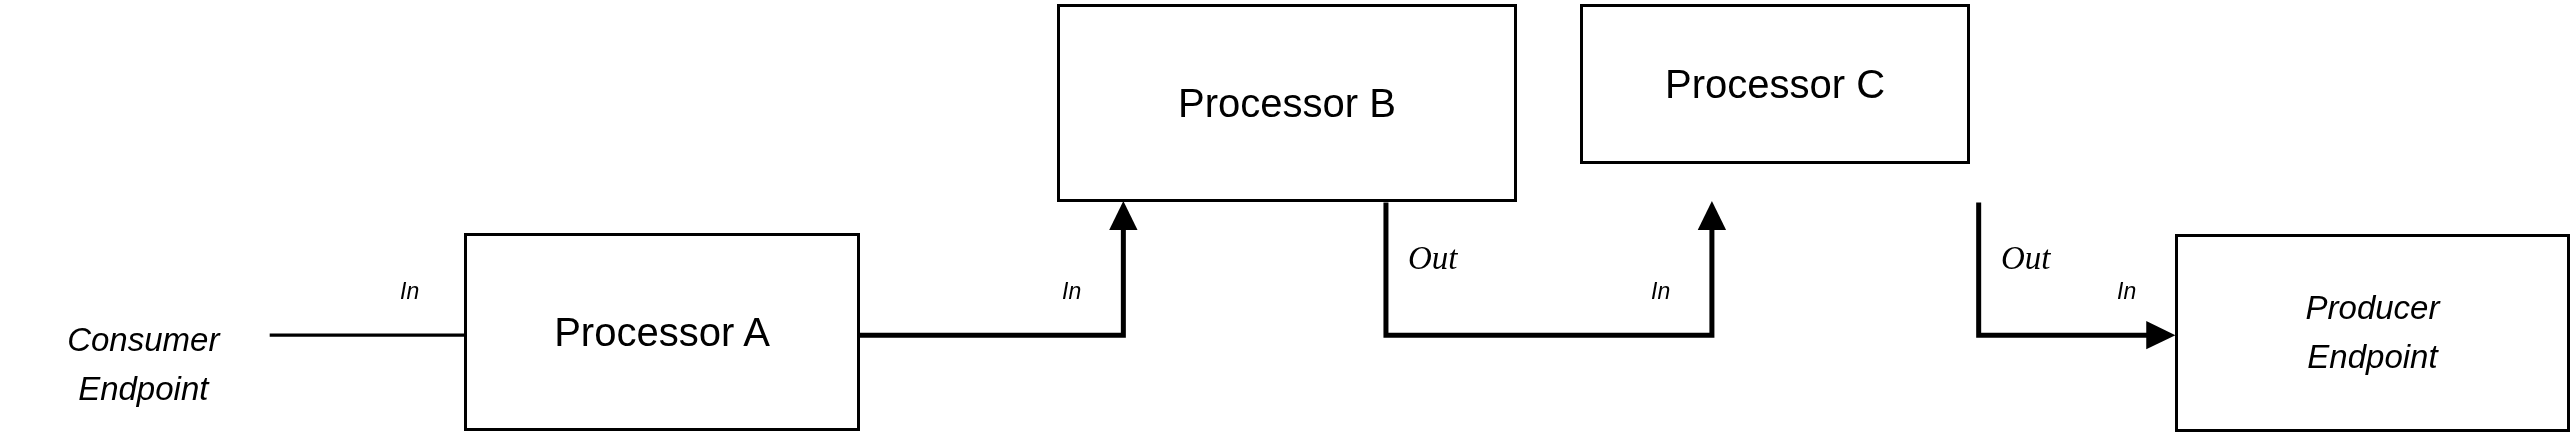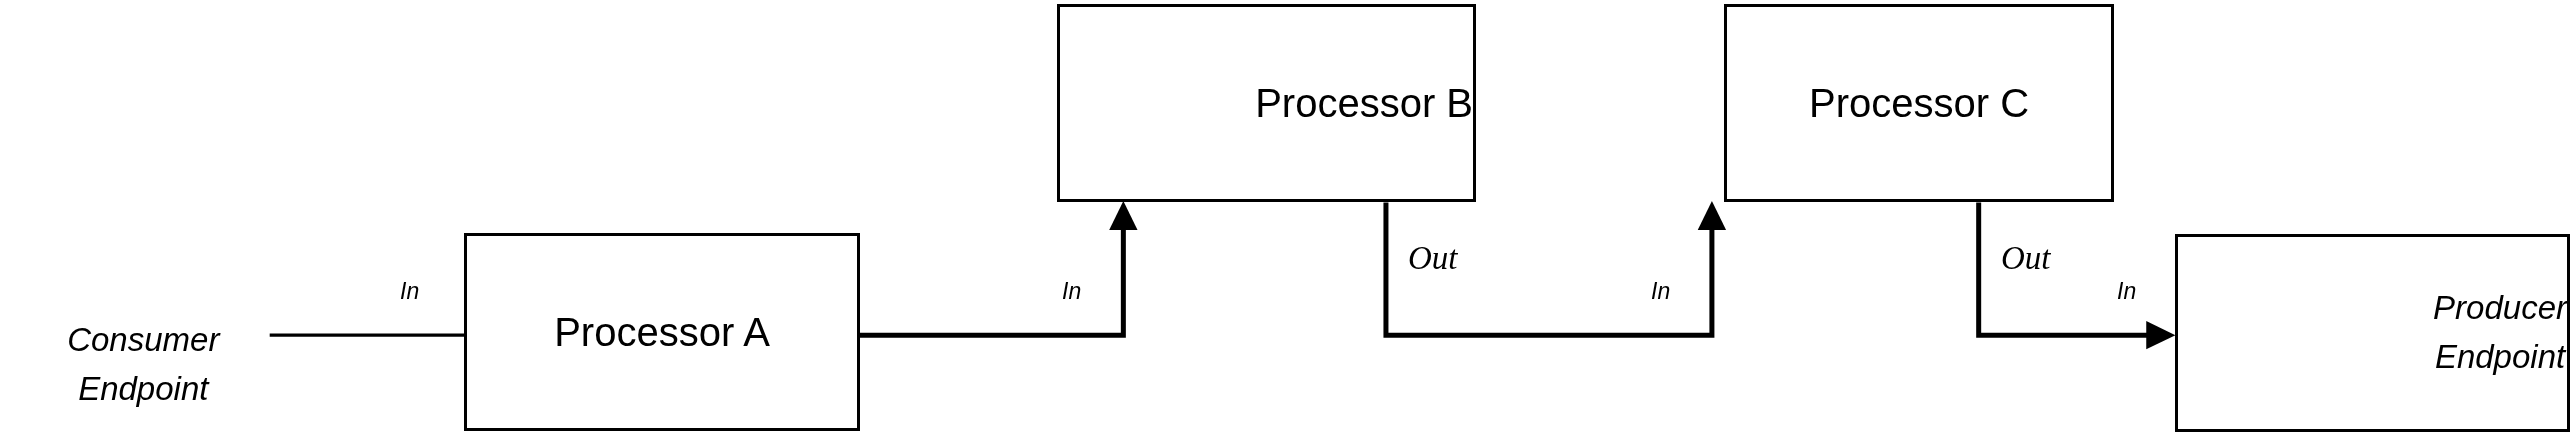--- a/index.html
+++ b/index.html
@@ -97,29 +97,29 @@
     <path d="M 2609 402 L 2574 385 L 2574 419 z" fill="#000000"></path>
   </svg>
 
   <div class="free-label endpoint-label" style="left:18.3px; top:280px; width:250px;margin-top:36px;">Consumer
 Endpoint</div>
 
   <div class="node-box" style="left:464px; top:233px; width:396px; height:198px;">
     <span class="node-label">Processor A</span>
   </div>
 
-  <div class="node-box" style="left:1057px; top:4.2px; width:419px; height:198px;justify-content:flex-end;">
+  <div class="node-box" style="left:1057px; top:4.2px; width:460px; height:198px;">
     <span class="node-label">Processor B</span>
   </div>
 
-  <div class="node-box" style="left:1724px; top:4.2px; width:390px; height:198px;">
+  <div class="node-box" style="left:1580px; top:4.2px; width:390px; height:160px;">
     <span class="node-label">Processor C</span>
   </div>
 
-  <div class="node-box" style="left:2175px; top:234px; width:395px; height:198px;justify-content:flex-end;">
+  <div class="node-box" style="left:2175px; top:234px; width:395px; height:198px;">
     <span class="endpoint-label">Producer
 Endpoint</span>
   </div>
 
   <div class="port-label port-in" style="left:400px; top:278px;">In</div>
 
   <div class="port-label port-in" style="left:1062px; top:278px;">In</div>
 
   <div class="port-label port-out" style="left:1408px; top:240px;">Out</div>
 

